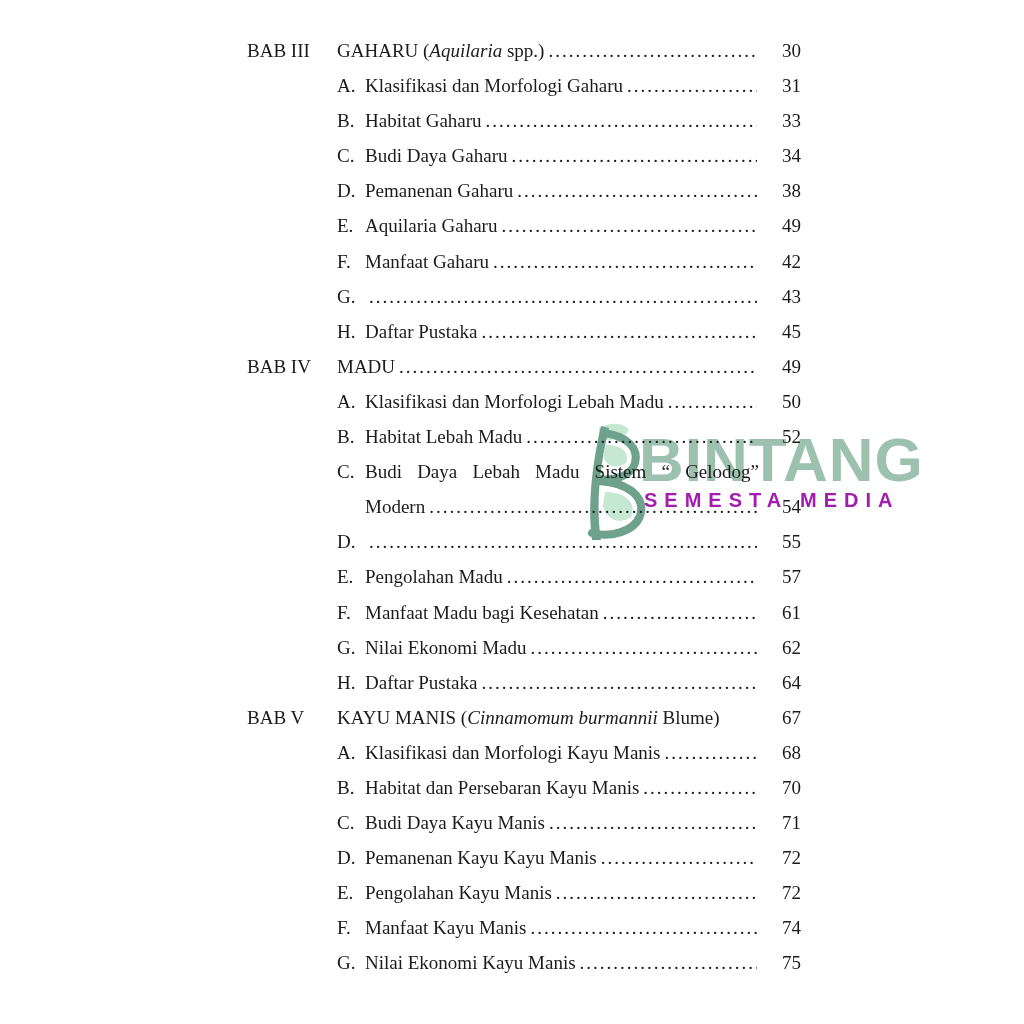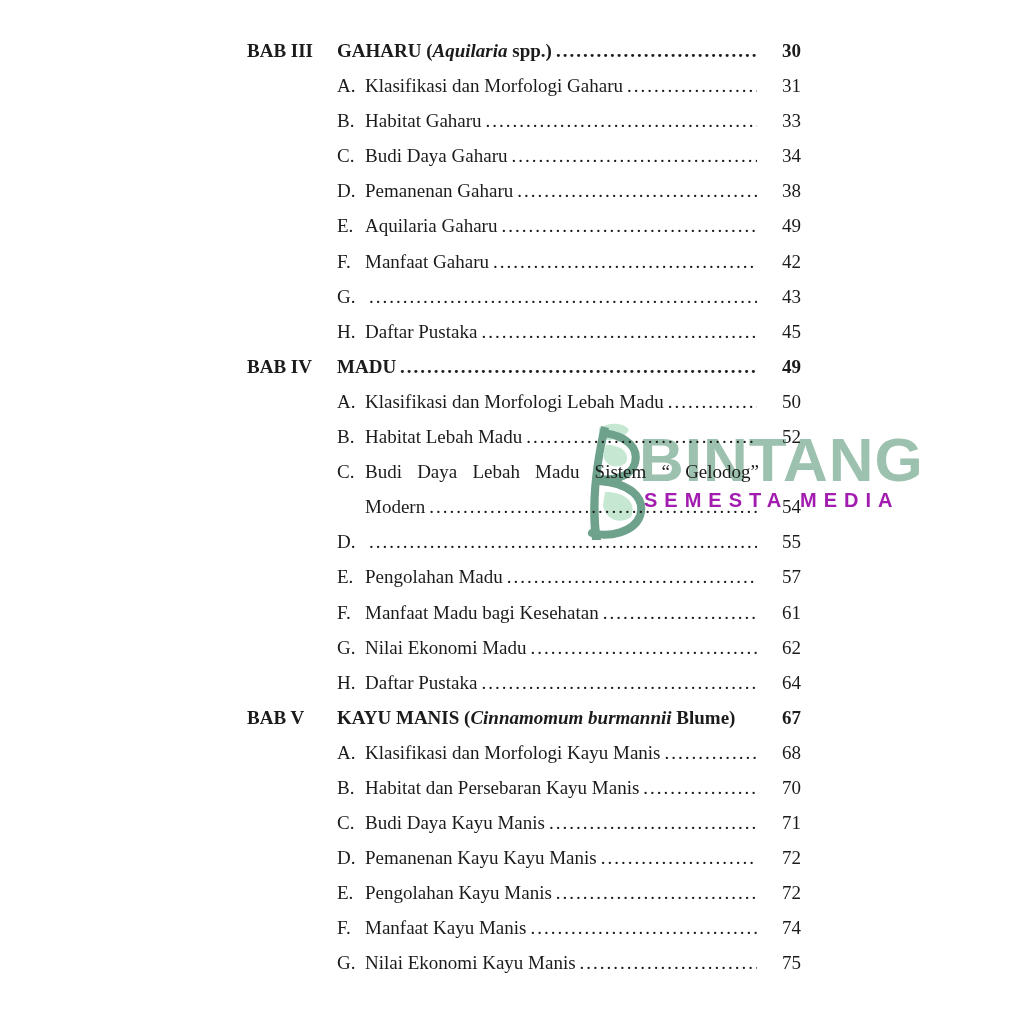--- a/index.html
+++ b/index.html
@@ -26,21 +26,21 @@
     font-family:"Liberation Sans","DejaVu Sans",sans-serif;
     font-weight:700;font-size:20px;line-height:1;letter-spacing:7px;
   }
 
   
   .toc{
     position:absolute;left:247px;top:33px;width:554px;z-index:1;
     font-size:19px;color:#1b1b1b;
   }
   .row{display:flex;align-items:baseline;height:35.1px;line-height:35.1px;white-space:nowrap;}
-  .row.chapter{font-weight:bold;justify-content:center;}
+  .row.chapter{font-weight:normal;justify-content:center;}
   .chap-label{width:90px;flex:none;}
   .row.item{padding-left:90px;}
   .item-letter{width:28px;flex:none;}
   .cont-indent{width:28px;flex:none;}
   .row-text{flex:none;}
   .it{font-style:italic;}
   .dots{
     flex:1;overflow:hidden;white-space:nowrap;
     letter-spacing:2px;margin:0 2px 0 4px;
   }

